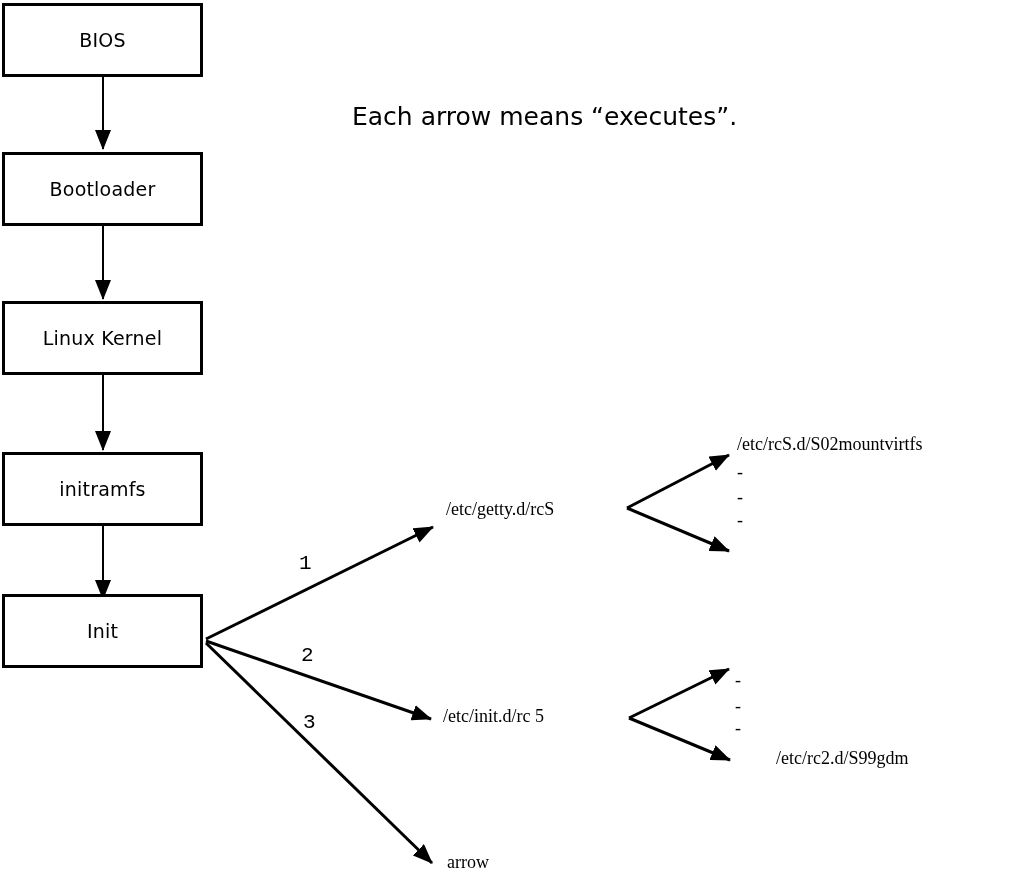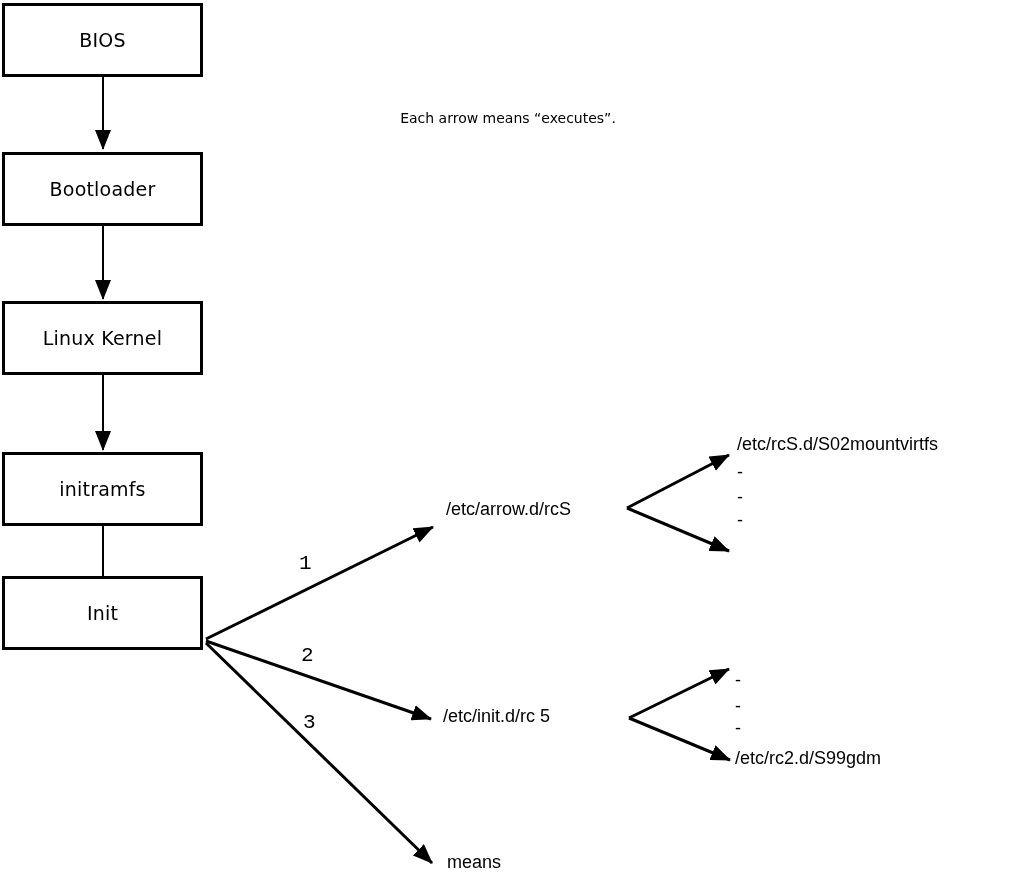--- a/index.html
+++ b/index.html
@@ -38,28 +38,26 @@
   .box-label {
     font-size: 19px;
     letter-spacing: 0.2px;
     white-space: nowrap;
   }
   .caption {
     position: absolute;
     left: 352px;
     top: 102px;
     width: 312px;
-    text-align: center;
-    font-size: 14px;
+    font-size: 25px;
     white-space: nowrap;
-    margin-top: 8px;
   }
   .mono {
     position: absolute;
-    font-family: Liberation Sans, sans-serif;
+    font-family: Liberation Serif, serif;
     font-size: 18px;
     line-height: 20px;
     white-space: pre;
   }
   .branch-num {
     position: absolute;
     font-family: "Liberation Mono", "DejaVu Sans Mono", monospace;
     font-size: 21px;
     line-height: 22px;
   }
@@ -99,35 +97,35 @@
   </div>
   <div class="box" style="top:152px">
     <span class="box-label">Bootloader</span>
   </div>
   <div class="box" style="top:301px">
     <span class="box-label">Linux Kernel</span>
   </div>
   <div class="box" style="top:452px">
     <span class="box-label">initramfs</span>
   </div>
-  <div class="box" style="top:576px">
+  <div class="box" style="top:594px">
     <span class="box-label">Init</span>
   </div>
 
   <div class="branch-num" style="left:299px; top:553px">1</div>
   <div class="branch-num" style="left:301px; top:645px">2</div>
   <div class="branch-num" style="left:303px; top:712px">3</div>
 
-  <div class="mono" style="left:446px; top:499px">/etc/arrow.d/rcS</div>
+  <div class="mono" style="left:446px; top:499px">/etc/getty.d/rcS</div>
   <div class="mono" style="left:443px; top:706px">/etc/init.d/rc 5</div>
-  <div class="mono" style="left:447px; top:852px">means</div>
+  <div class="mono" style="left:447px; top:852px">arrow</div>
 
   <div class="mono" style="left:737px; top:434px">/etc/rcS.d/S02mountvirtfs</div>
   <div class="mono" style="left:737px; top:462px">-</div>
   <div class="mono" style="left:737px; top:487px">-</div>
   <div class="mono" style="left:737px; top:510px">-</div>
 
   <div class="mono" style="left:735px; top:670px">-</div>
   <div class="mono" style="left:735px; top:696px">-</div>
   <div class="mono" style="left:735px; top:718px">-</div>
-  <div class="mono" style="left:735px; top:748px">/etc/rc2.d/S99gdm</div>
+  <div class="mono" style="left:776px; top:748px">/etc/rc2.d/S99gdm</div>
 
 </div>
 
 </body></html>

